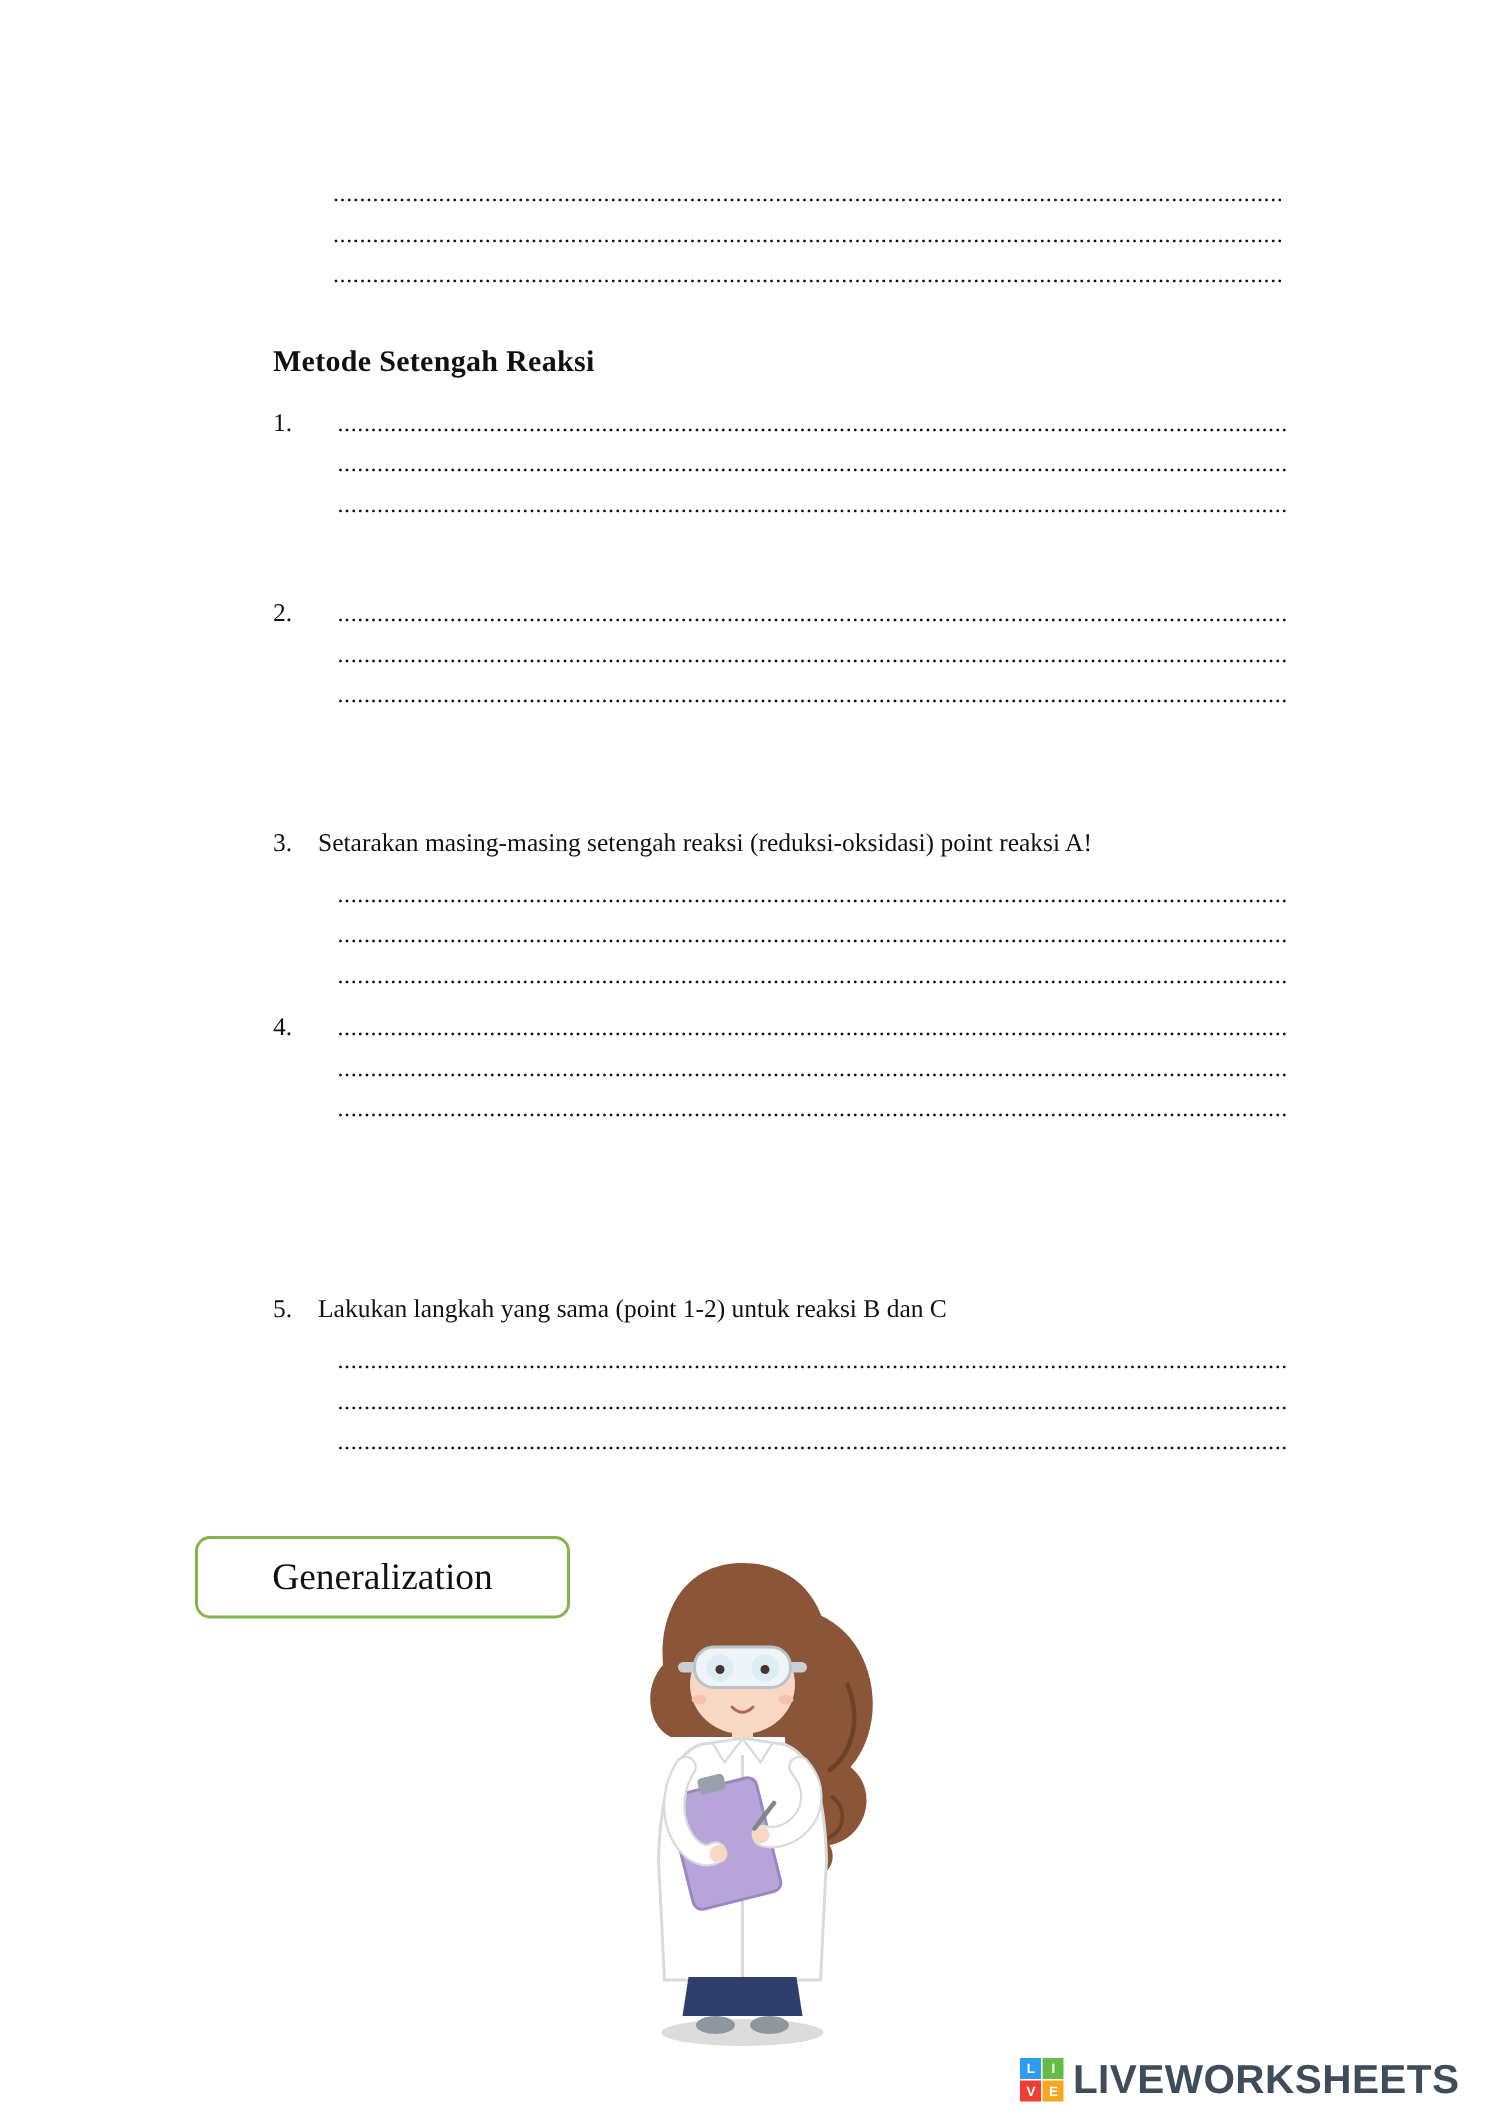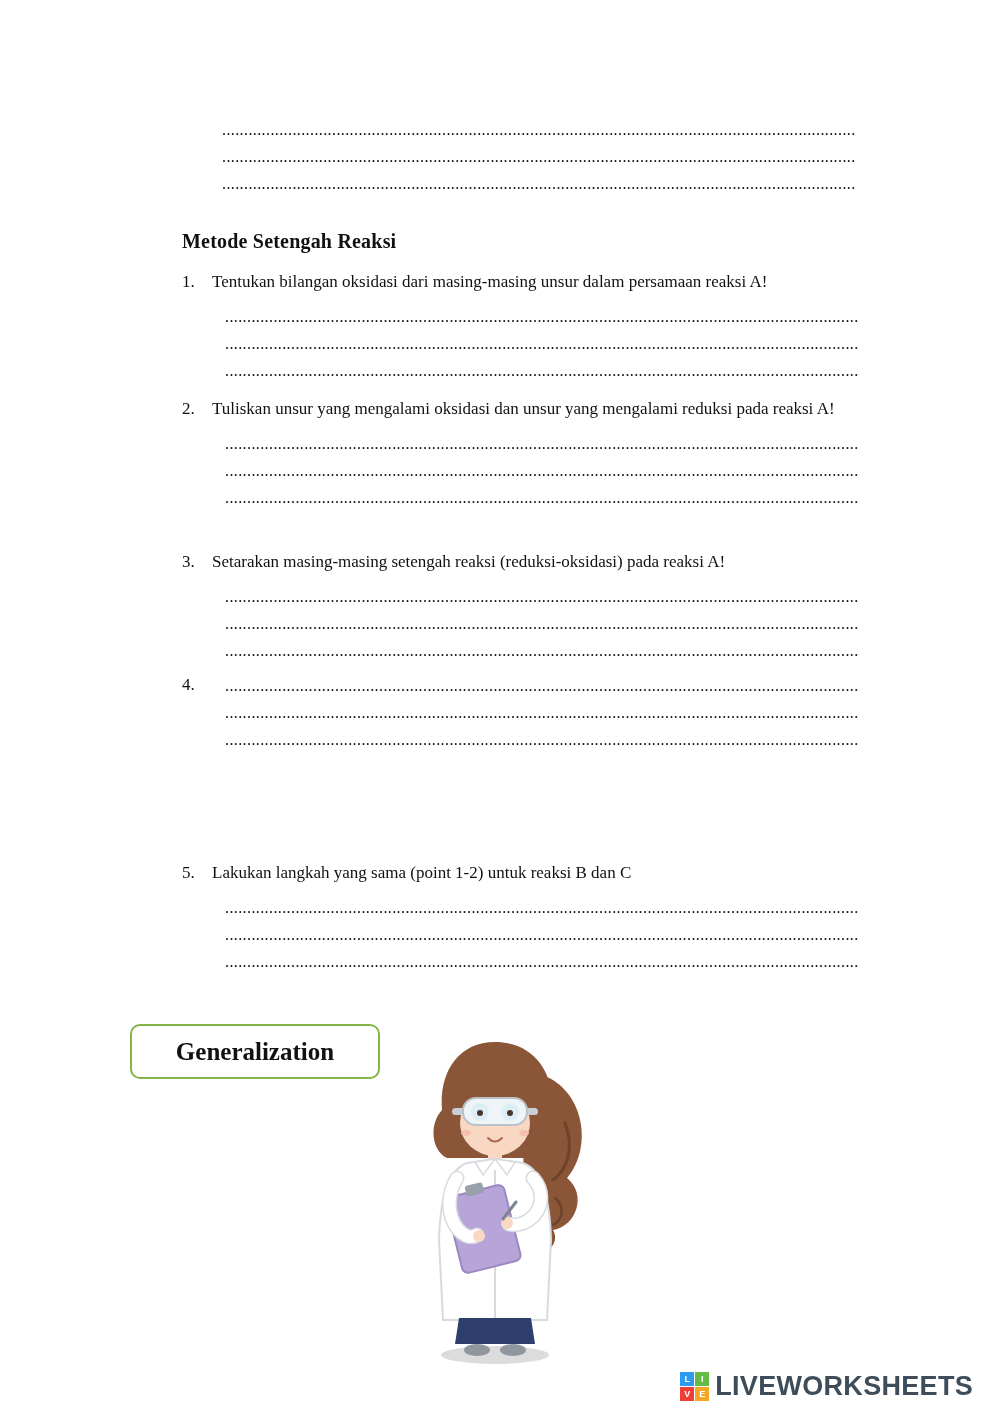--- a/index.html
+++ b/index.html
@@ -22,21 +22,21 @@
   .num { width:30px; font-size:17px; line-height:34px; flex:0 0 30px; }
   .itembody { flex:1; }
   .itemtext { font-size:17px; line-height:34px; width:656px; }
   .answers { margin-top:4px; margin-left:13px; width:633px; }
   .item1 { top:265px; } .item2 { top:392px; } .item3 { top:545px; }
   .item4 { top:668px; } .item5 { top:856px; }
   .genbox {
     position:absolute; left:130px; top:1024px; width:250px; height:55px;
     border:2px solid #84b54b; border-radius:10px;
     display:flex; align-items:center; justify-content:center;
-    font-size:25px; font-weight:bold; color:#111; background:#fff;
+    font-size:25px; font-weight:normal; color:#111; background:#fff;
   }
   .scientist { position:absolute; left:395px; top:1028px; width:205px; height:338px; }
   .footer {
     position:absolute; right:26px; bottom:11px;
     display:flex; align-items:center; gap:6px;
     font-family:"Liberation Sans", sans-serif;
   }
   .tiles { display:grid; grid-template-columns:14px 14px; grid-auto-rows:14px; gap:1px; }
   .tile {
     display:flex; align-items:center; justify-content:center;
@@ -56,45 +56,43 @@
     <div class="dotline">........................................................................................................................................................................................................</div>
     <div class="dotline">........................................................................................................................................................................................................</div>
     <div class="dotline">........................................................................................................................................................................................................</div>
   </div>
 
   <h2 class="heading">Metode Setengah Reaksi</h2>
 
   <div class="item item1">
     <span class="num">1.</span>
     <div class="itembody">
-      <p class="itemtext">Tentukan bilangan oksidasi dari masing-masing unsur dalam persamaan reaksi A!</p>
       <div class="answers">
         <div class="dotline">........................................................................................................................................................................................................</div>
         <div class="dotline">........................................................................................................................................................................................................</div>
         <div class="dotline">........................................................................................................................................................................................................</div>
       </div>
     </div>
   </div>
 
   <div class="item item2">
     <span class="num">2.</span>
     <div class="itembody">
-      <p class="itemtext">Tuliskan unsur yang mengalami oksidasi dan unsur yang mengalami reduksi pada reaksi A!</p>
       <div class="answers">
         <div class="dotline">........................................................................................................................................................................................................</div>
         <div class="dotline">........................................................................................................................................................................................................</div>
         <div class="dotline">........................................................................................................................................................................................................</div>
       </div>
     </div>
   </div>
 
   <div class="item item3">
     <span class="num">3.</span>
     <div class="itembody">
-      <p class="itemtext">Setarakan masing-masing setengah reaksi (reduksi-oksidasi) pada reaksi A!</p>
+      <p class="itemtext">Setarakan masing-masing setengah reaksi (reduksi-oksidasi) point reaksi A!</p>
       <div class="answers">
         <div class="dotline">........................................................................................................................................................................................................</div>
         <div class="dotline">........................................................................................................................................................................................................</div>
         <div class="dotline">........................................................................................................................................................................................................</div>
       </div>
     </div>
   </div>
 
   <div class="item item4">
     <span class="num">4.</span>

